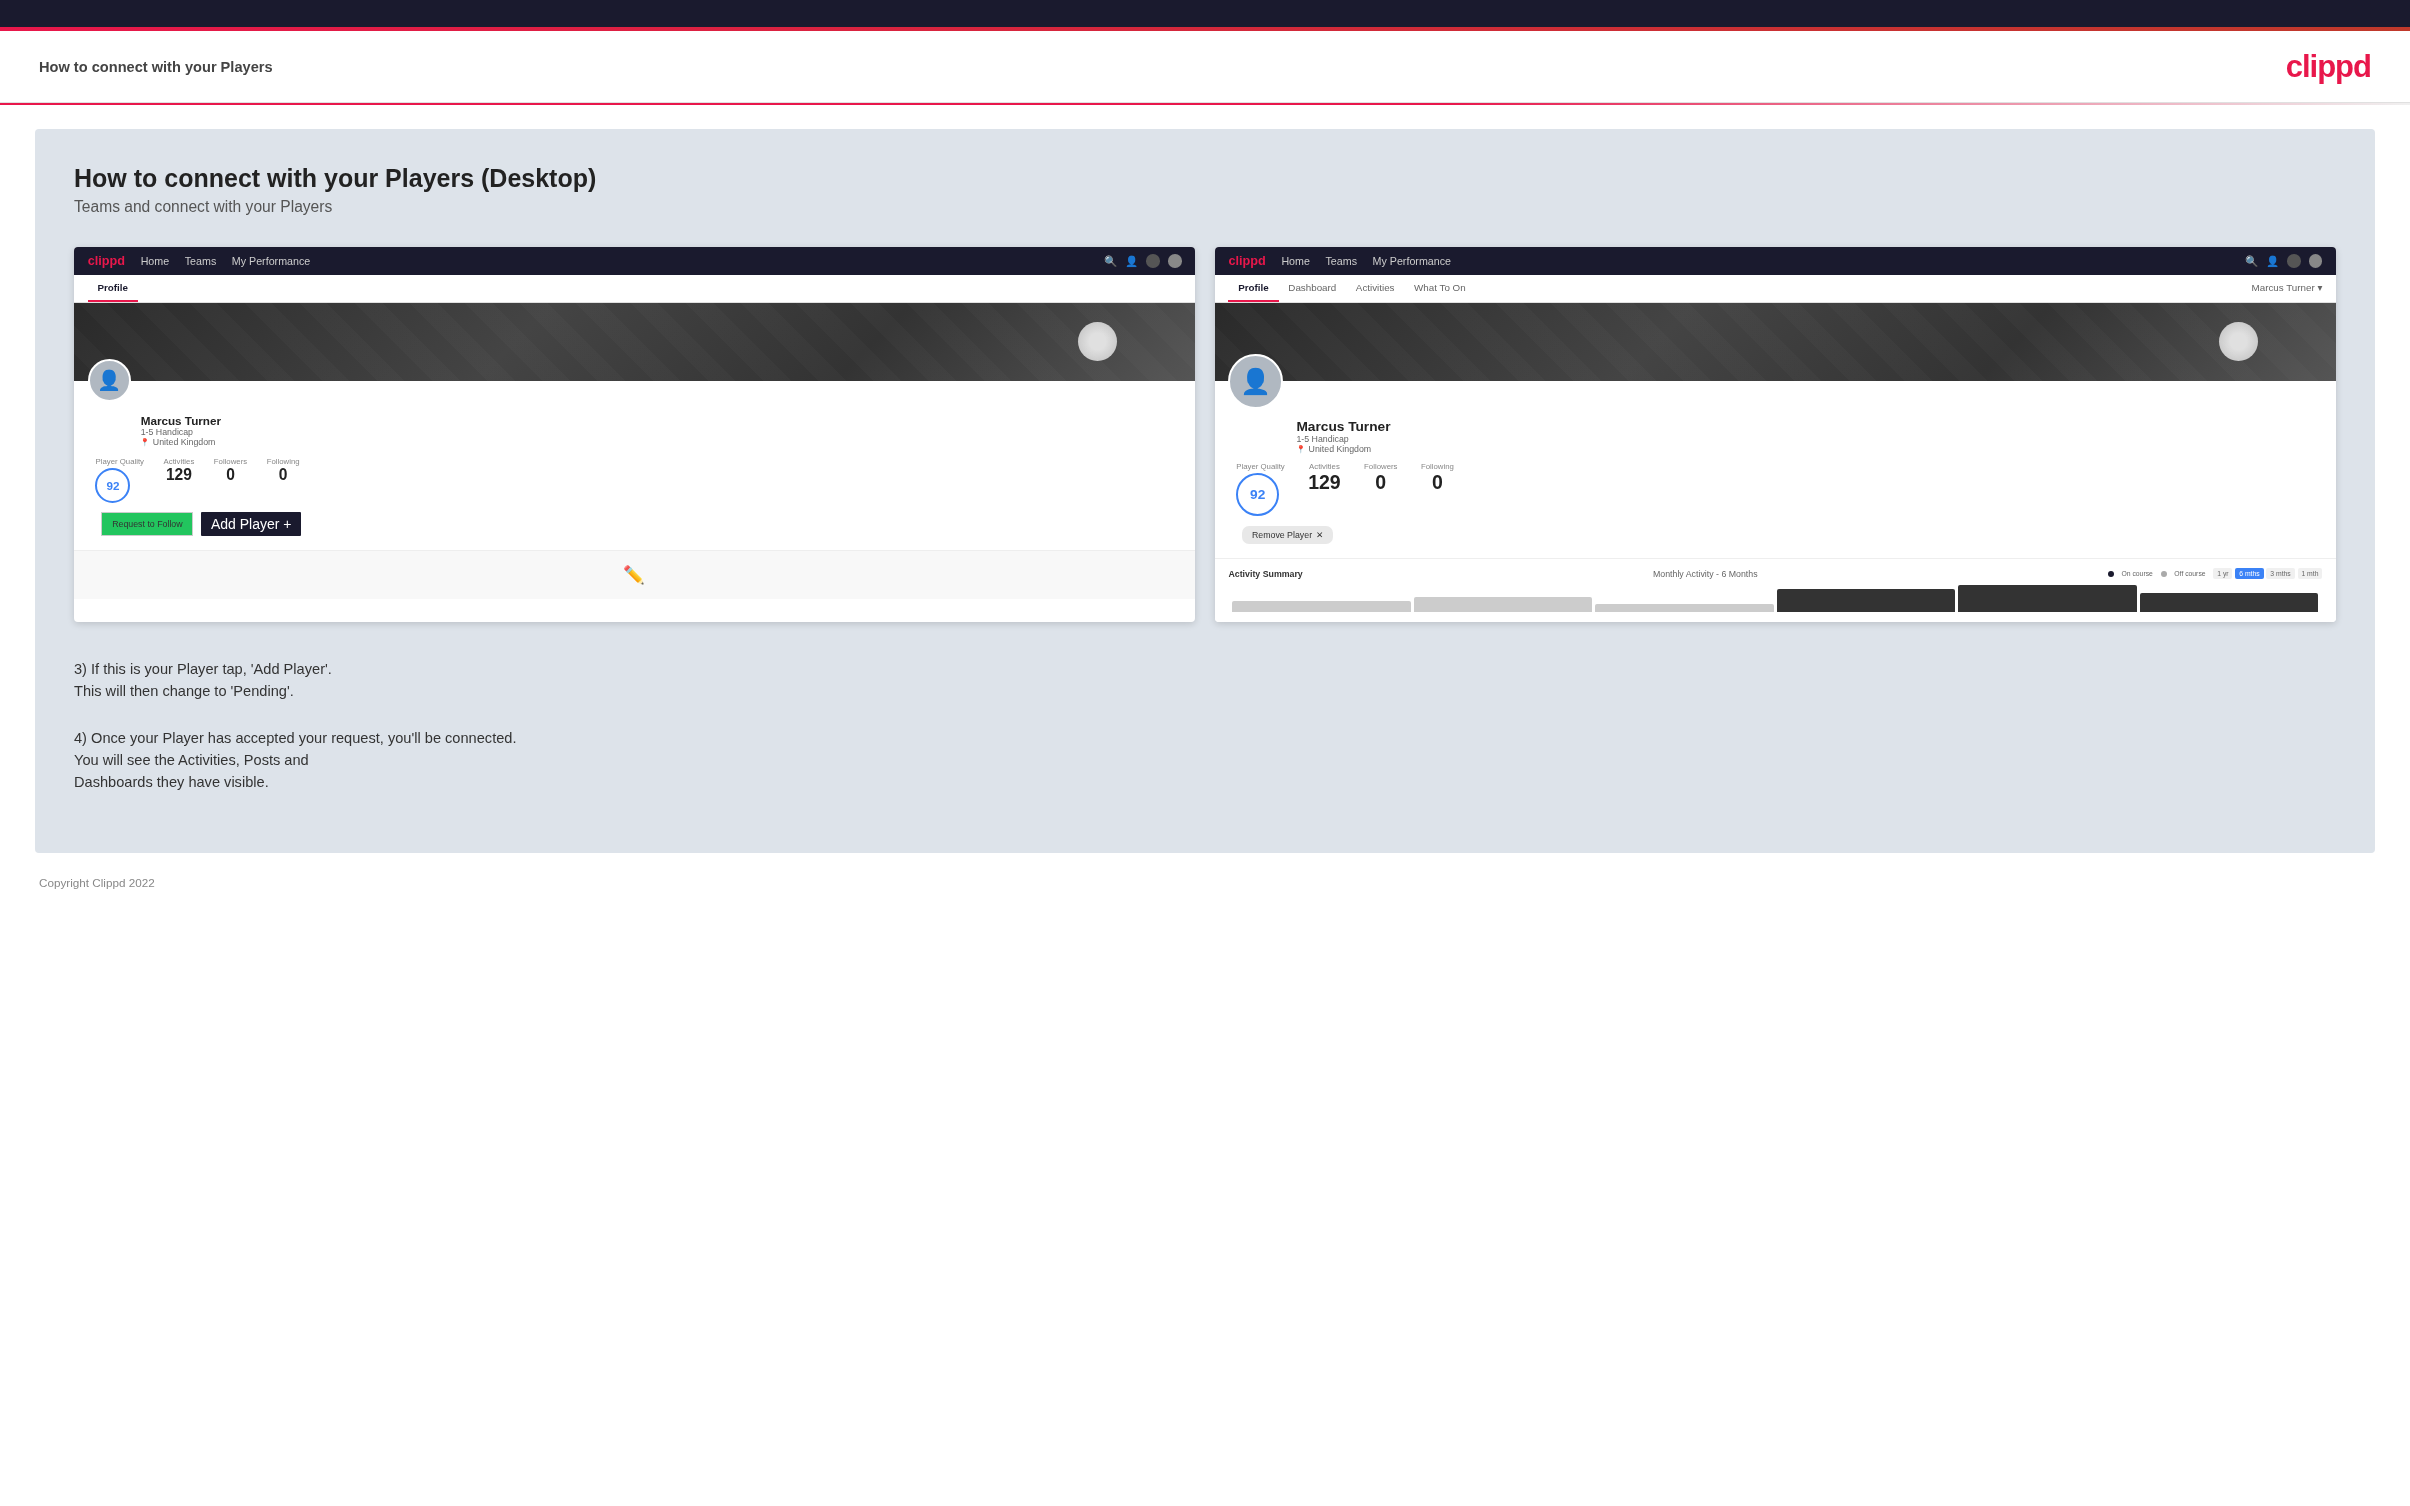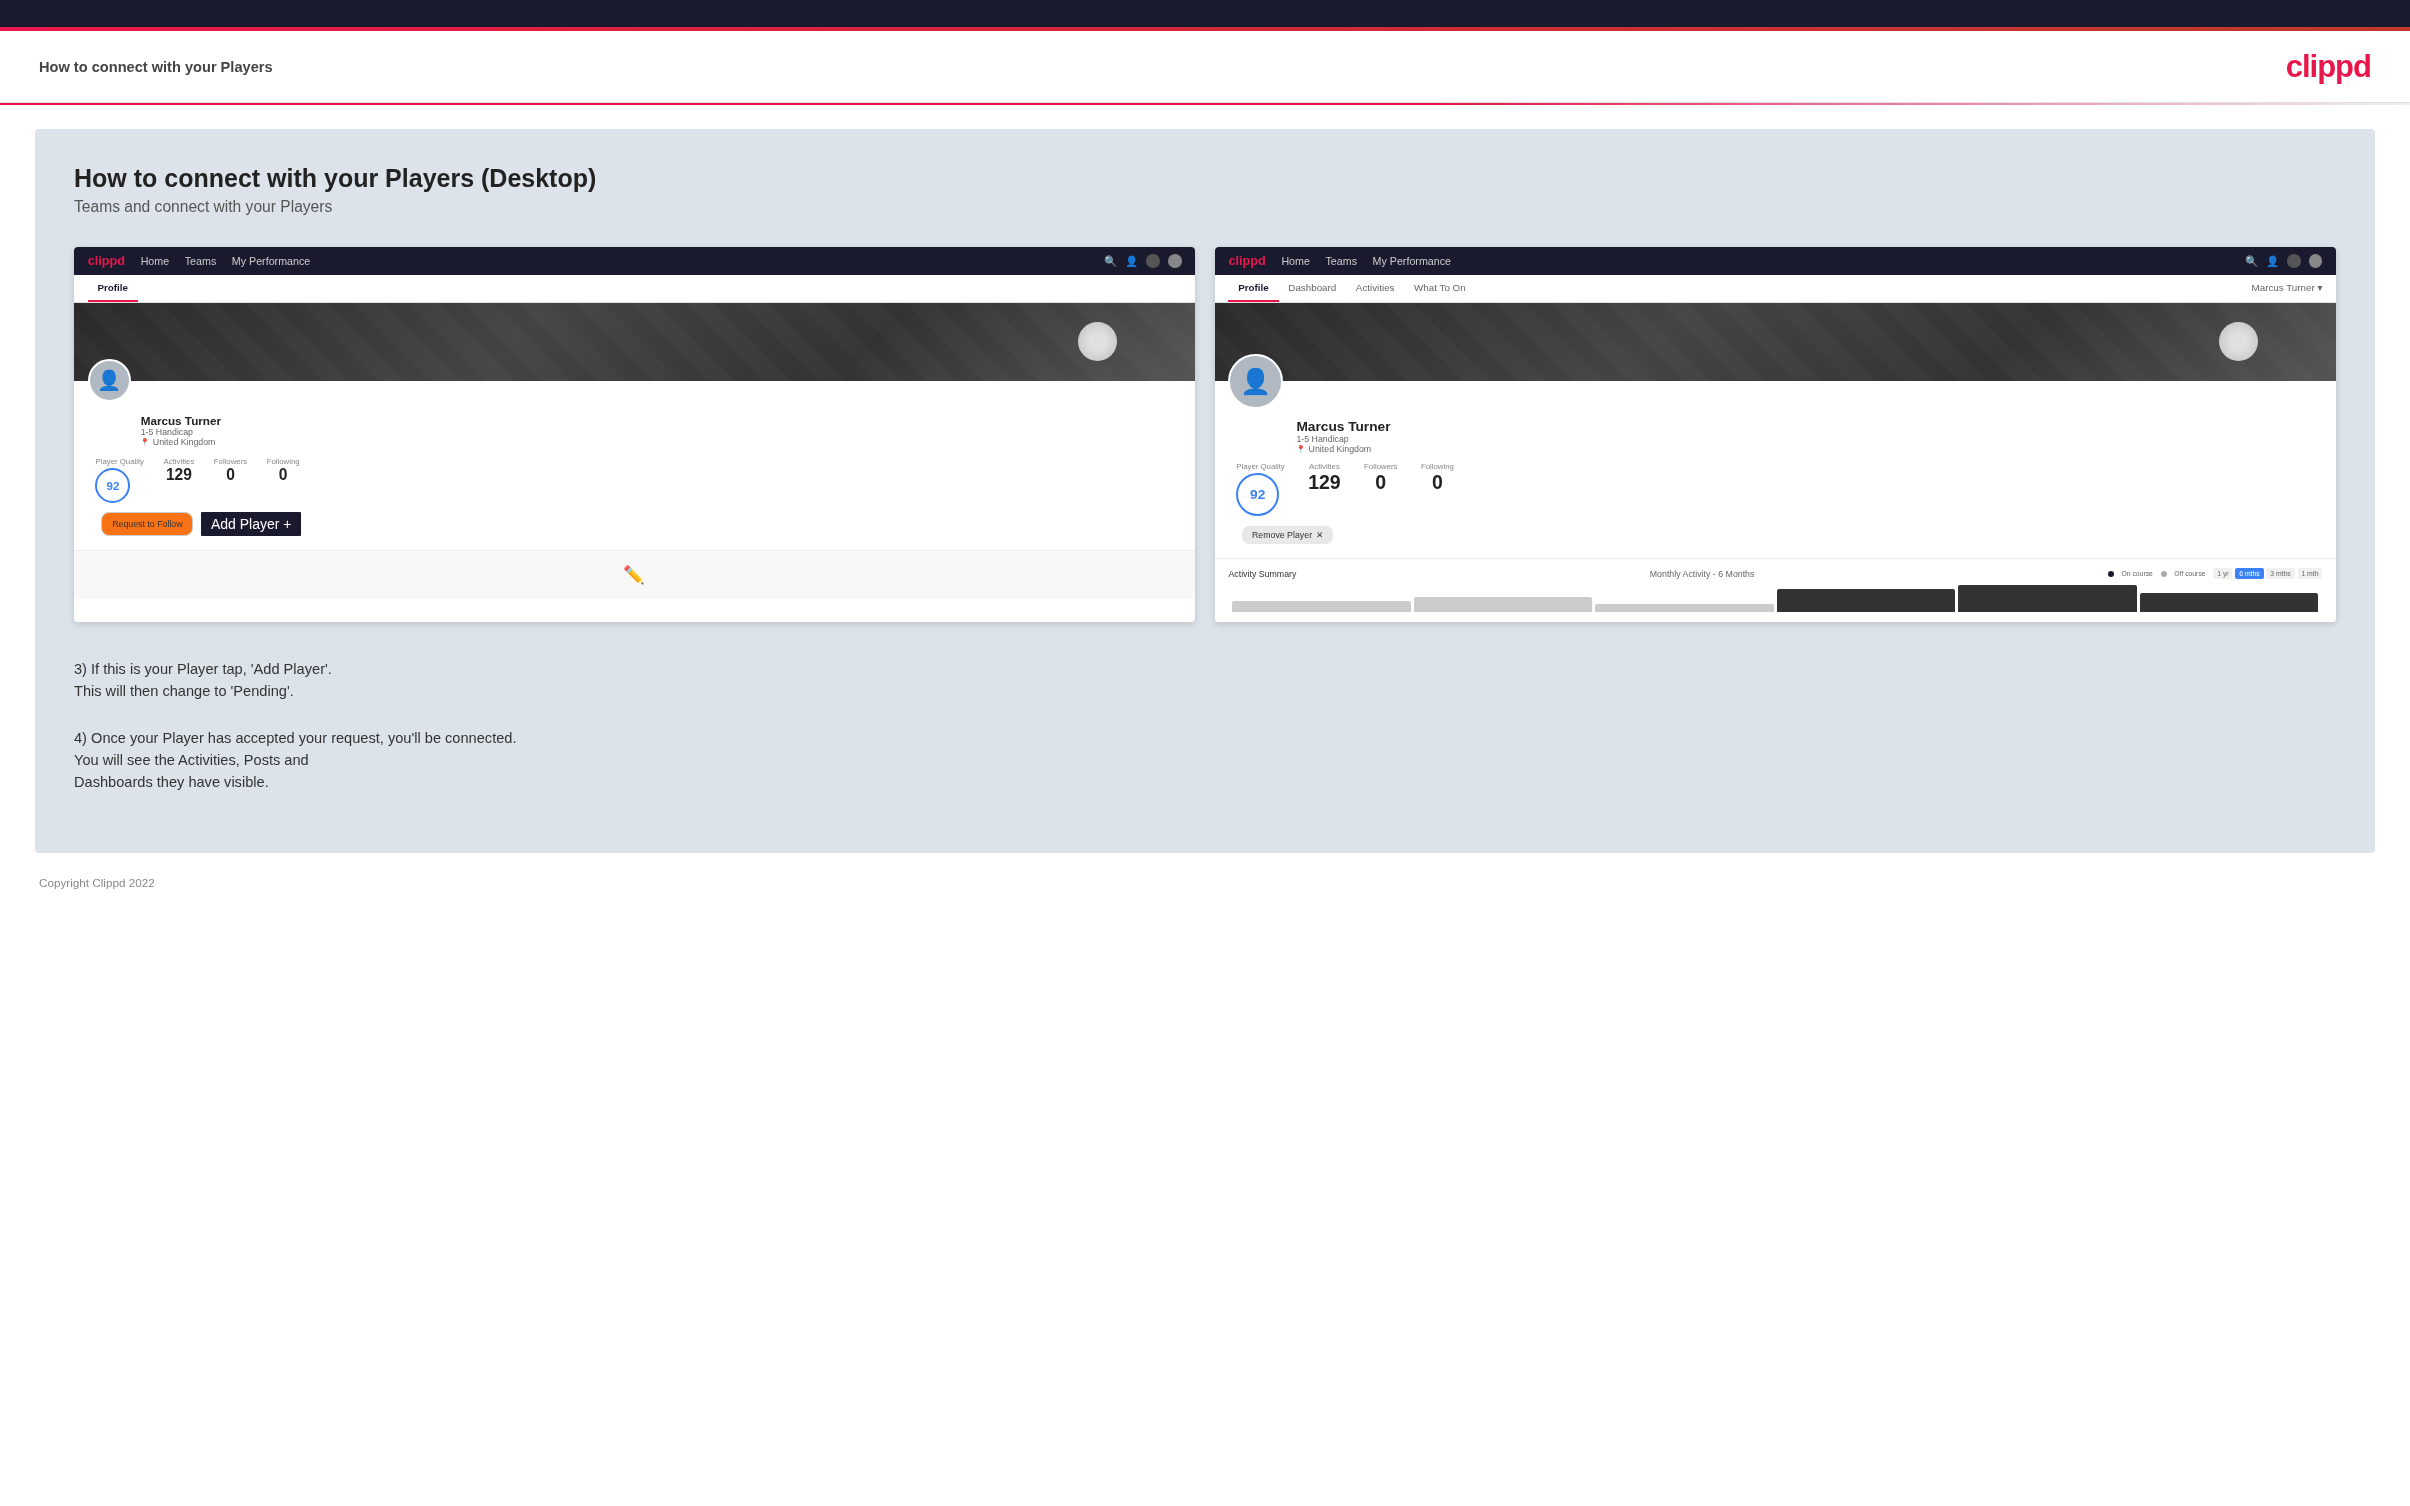--- a/index.html
+++ b/index.html
@@ -246,23 +246,23 @@
       color: #222;
     }
 
     .profile-buttons {
       display: flex;
       gap: 7.8px;
       margin-top: 9.8px;
       padding-left: 13.7px;
     }
     .btn-follow {
-      background: #f97316;
+      background: #22c55e;
       border: 1px solid #ccc;
-      border-radius: 8px;
+      border-radius: 0;
       padding: 3.9px 9.8px;
       font-size: 8.8px;
       color: #333;
       cursor: pointer;
     }
     .btn-add {
       background: #1a1a2e;
       border: none;
       border-radius: 1px;
       padding: 3.9px 9.8px;
@@ -302,21 +302,21 @@
       border-top: 1px solid #eee;
     }
     .activity-header {
       display: flex;
       align-items: center;
       justify-content: space-between;
       margin-bottom: 5.9px;
     }
     .activity-title {
       font-size: 8.8px;
-      font-weight: 400;
+      font-weight: 700;
       color: #333;
     }
     .activity-period {
       font-size: 8.8px;
       color: #666;
     }
     .legend-dot {
       width: 5.9px;
       height: 5.9px;
       border-radius: 50%;

